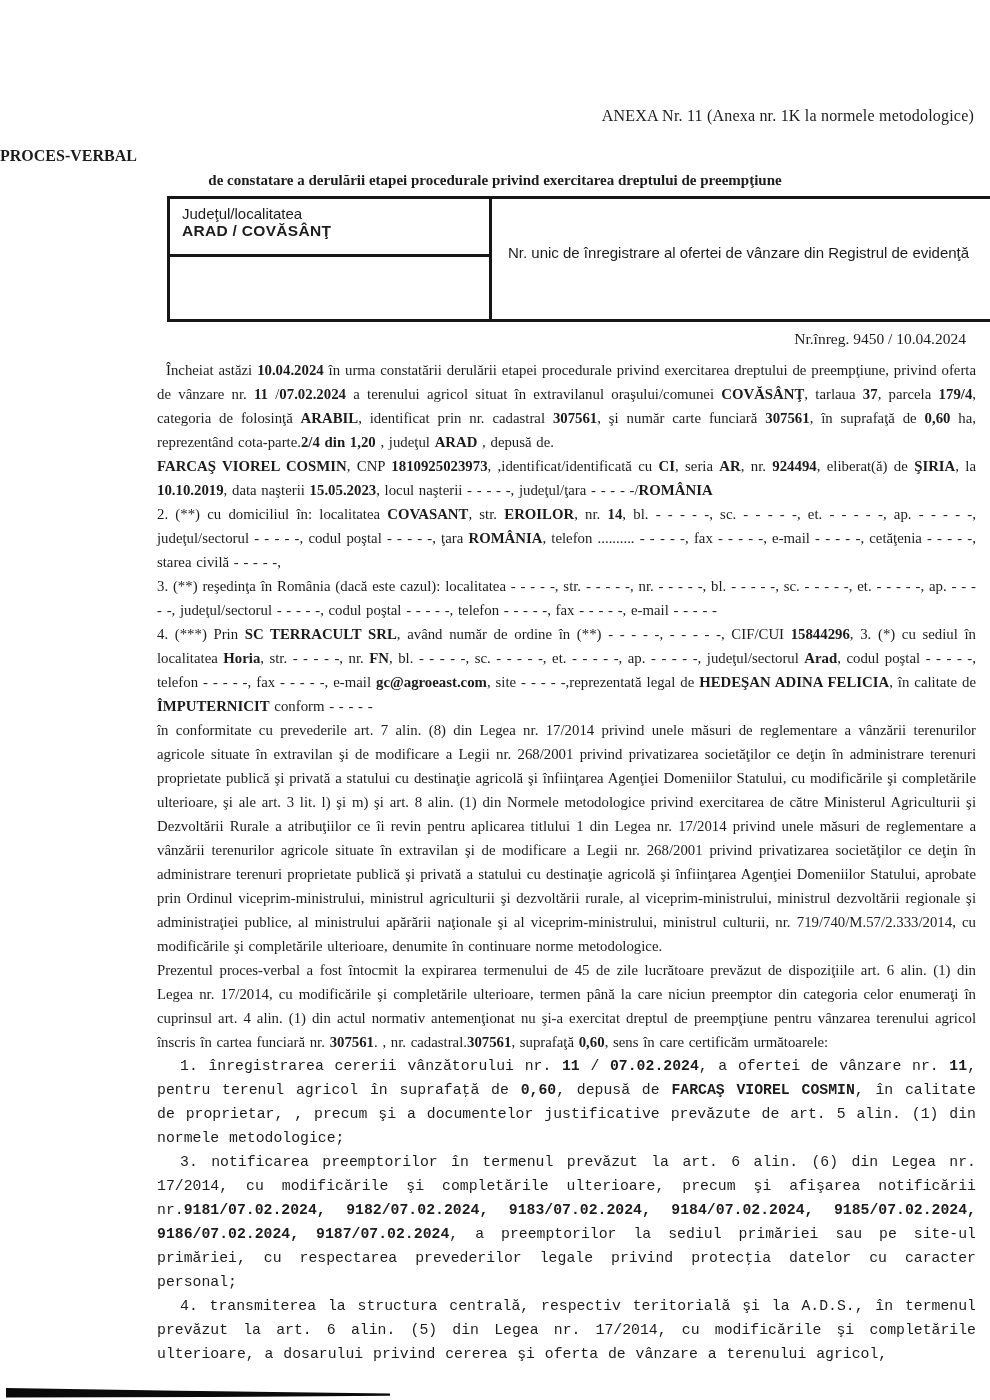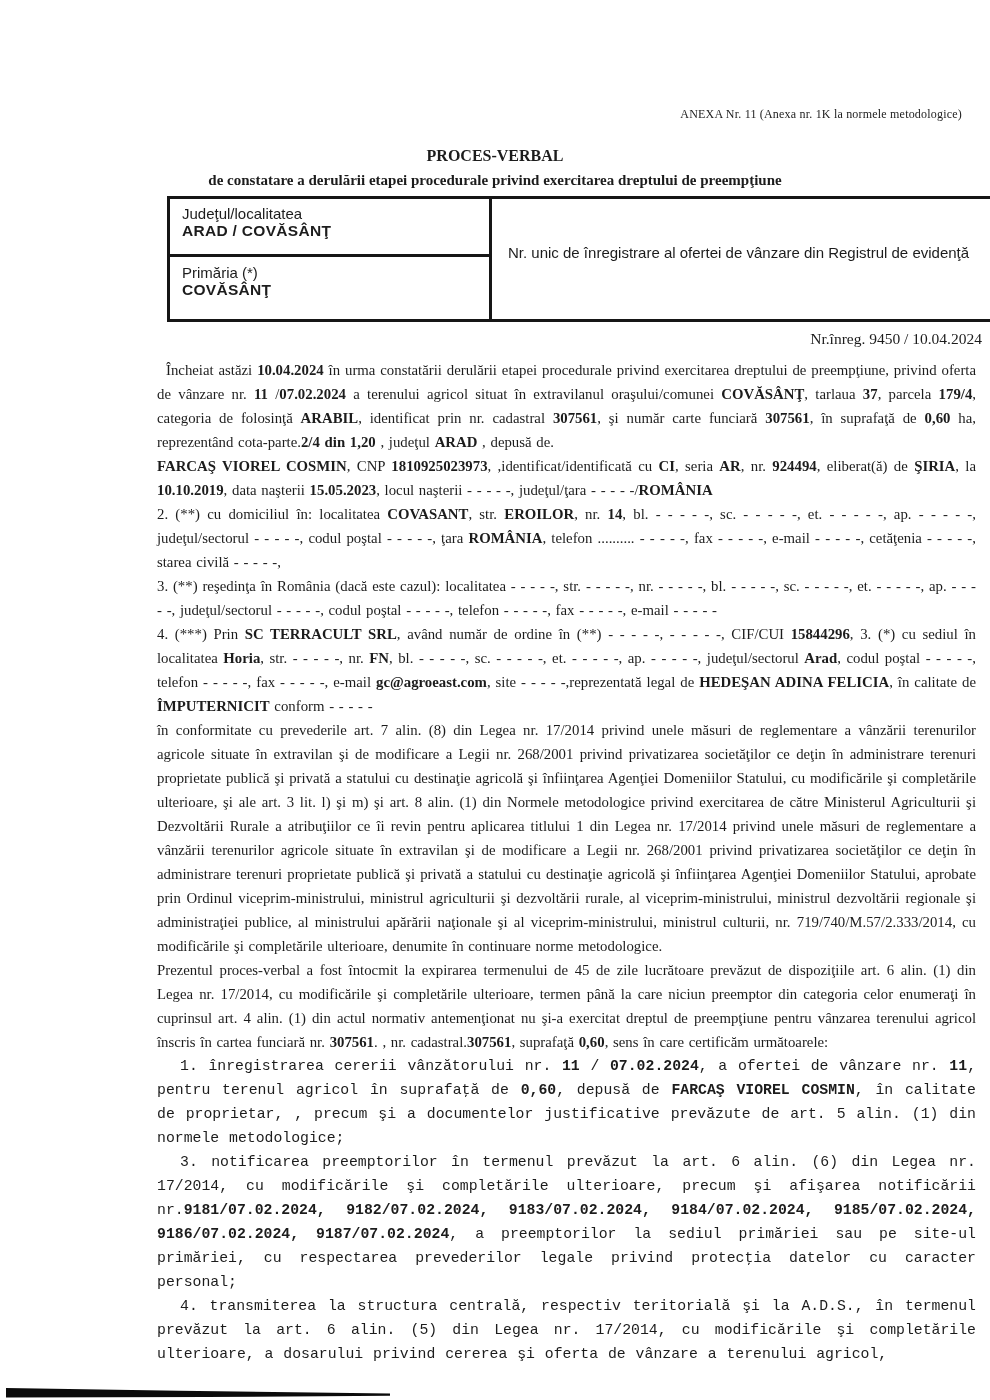--- a/index.html
+++ b/index.html
@@ -7,27 +7,27 @@
     width:990px; height:1400px;
     background:#ffffff;
     position:relative;
     overflow:hidden;
     font-family:"Liberation Serif", serif;
     color:#1c1c1c;
   }
   .abs { position:absolute; }
 
   .anexa-line {
-    top:107px; right:28px;
-    font-size:12px; letter-spacing:.2px;
+    top:107px; right:16px;
+    font-size:16px; letter-spacing:.2px;
     white-space:nowrap;
   }
   .doc-title {
     top:147px; left:0; width:100%;
-    text-align:center; font-weight:700; font-size:16px;
+    font-weight:700; font-size:16px;
   }
   .doc-subtitle {
     top:172px; left:0; width:100%;
     text-align:center; font-weight:700; font-size:15px;
   }
 
   
   .info-table {
     top:196px; left:167px; width:905px; height:126px;
     border:3px solid #161616;
@@ -50,21 +50,21 @@
   .it-label { font-size:15px; }
   .it-value { font-size:15.5px; font-weight:700; letter-spacing:.3px; }
   .it-right {
     flex:1; box-sizing:border-box;
     padding:38px 16px 0 16px;
     font-size:15px; line-height:32px;
   }
   .it-right sup { font-size:10px; }
 
   .reg-line {
-    top:330px; right:8px;
+    top:330px; right:24px;
     font-size:15.5px; white-space:nowrap;
   }
 
   
   .doc-body {
     top:358px; left:157px; width:819px;
   }
   .doc-body p {
     margin:0;
     font-size:14.8px;
@@ -90,24 +90,20 @@
 
 <div class="abs doc-title">PROCES-VERBAL</div>
 <div class="abs doc-subtitle">de constatare a derulării etapei procedurale privind exercitarea dreptului de preempţiune</div>
 
 <div class="abs info-table">
   <div class="it-left">
     <div class="it-row1">
       <div class="it-label">Judeţul/localitatea</div>
       <div class="it-value">ARAD / COVĂSÂNŢ</div>
     </div>
-    <div class="it-row2">
-      <div class="it-label">Primăria (*)</div>
-      <div class="it-value">COVĂSÂNŢ</div>
-    </div>
   </div>
   <div class="it-right">
     <div>Nr. unic de înregistrare al ofertei de vânzare din Registrul de evidenţă</div>
   </div>
 </div>
 
 <div class="abs reg-line">Nr.înreg. 9450 / 10.04.2024</div>
 
 <div class="abs doc-body">
   <p class="ind-sm"><span>Încheiat astăzi </span><span style="font-weight: 700;">10.04.2024</span><span> în urma constatării derulării etapei procedurale privind exercitarea dreptului de preempţiune, privind oferta de vânzare nr. </span><span style="font-weight: 700;">11</span><span> /</span><span style="font-weight: 700;">07.02.2024</span><span> a terenului agricol situat în extravilanul oraşului/comunei </span><span style="font-weight: 700;">COVĂSÂNŢ</span><span>, tarlaua </span><span style="font-weight: 700;">37</span><span>, parcela </span><span style="font-weight: 700;">179/4</span><span>, categoria de folosinţă </span><span style="font-weight: 700;">ARABIL</span><span>, identificat prin nr. cadastral </span><span style="font-weight: 700;">307561</span><span>, şi număr carte funciară </span><span style="font-weight: 700;">307561</span><span>, în suprafaţă de </span><span style="font-weight: 700;">0,60</span><span> ha, reprezentând cota-parte.</span><span style="font-weight: 700;">2/4 din 1,20</span><span> , judeţul </span><span style="font-weight: 700;">ARAD</span><span> , depusă de.</span></p>

